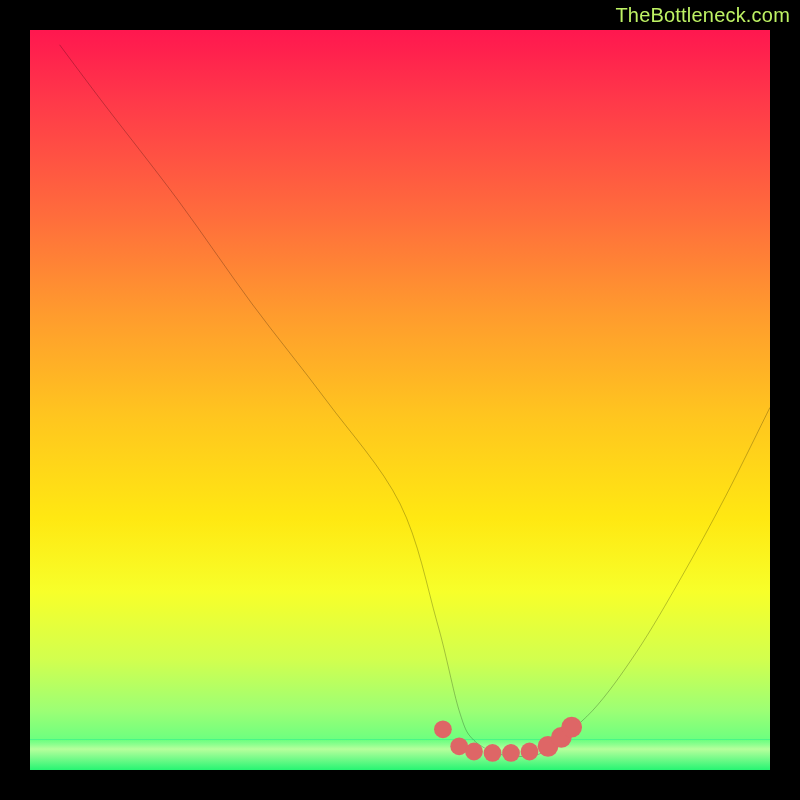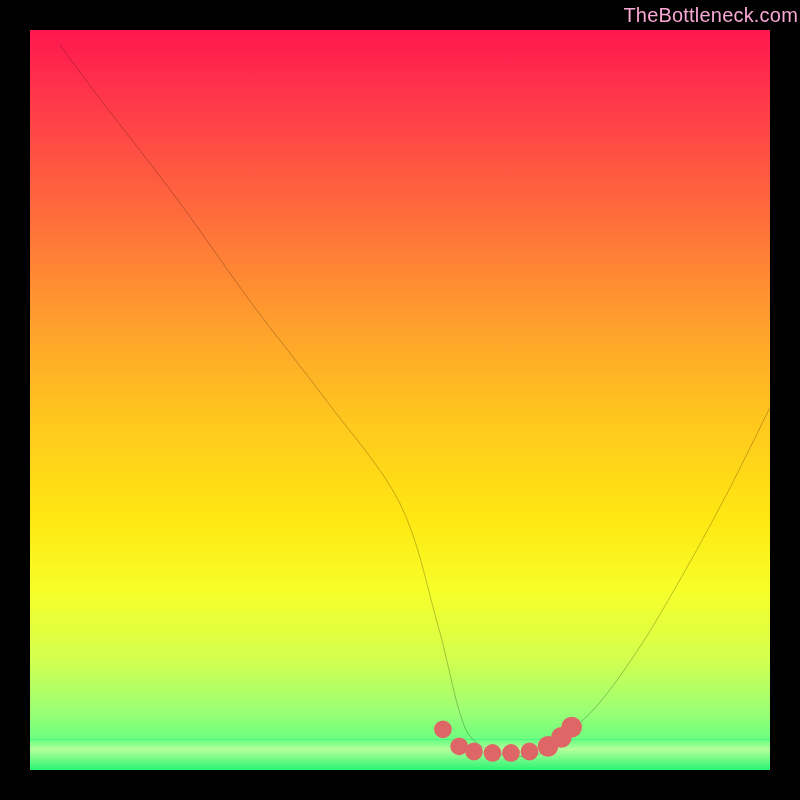--- a/index.html
+++ b/index.html
@@ -13,22 +13,22 @@
   }
   .frame {
     position: relative;
     width: 800px;
     height: 800px;
     background: #000;
   }
   .watermark {
     position: absolute;
     top: 4px;
-    right: 2px;
-    color: #f9a8d4;
+    right: 10px;
+    color: #bef264;
     font-size: 20px;
     font-weight: 500;
     letter-spacing: 0.2px;
     z-index: 10;
   }
   .plot-area {
     position: absolute;
     left: 30px;
     top: 30px;
     width: 740px;

